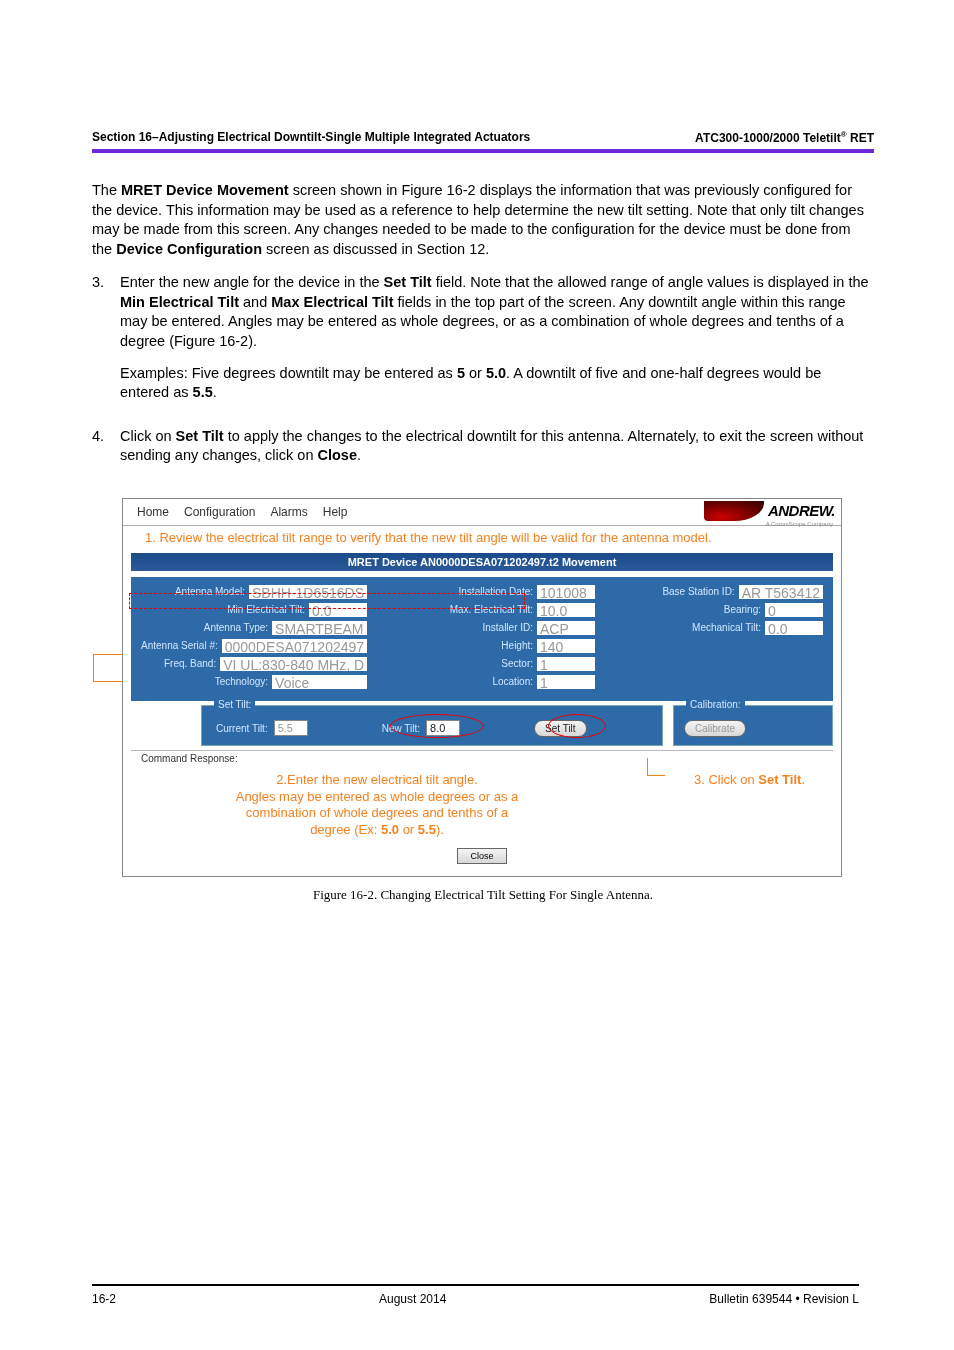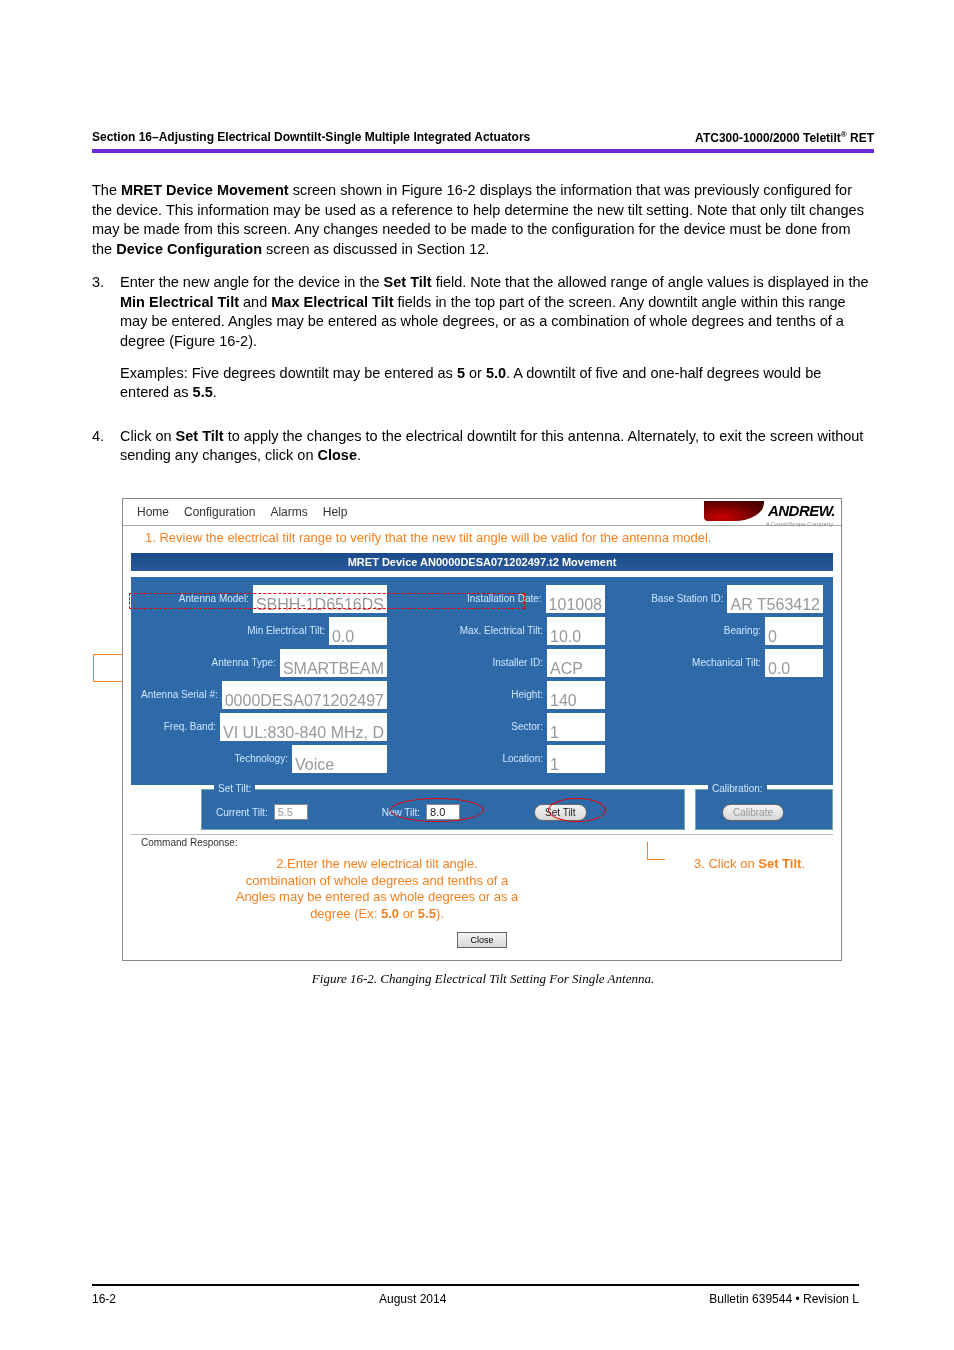--- a/index.html
+++ b/index.html
@@ -23,42 +23,42 @@
   .logo-swoosh { width:60px; height:20px; background: radial-gradient(ellipse at 30% 80%, #c00 0%, #600 60%, #300 100%); border-radius: 0 0 30px 4px / 0 0 18px 4px; }
   .logo-text { font-family: Arial Black, Arial, sans-serif; font-weight:900; font-style:italic; font-size:15px; letter-spacing:-0.5px; color:#000;}
   .logo-sub { position:absolute; right:2px; top:20px; font-size:6px; color:#888;}
   .anno-orange { color:#f58220; font-size:13px; line-height:1.3; }
   .anno1 { padding: 4px 10px 6px 22px; }
   .blue-title-bar { background: linear-gradient(#1a4a8a,#2a5a9a); color:#fff; font-size:11px; font-weight:bold; text-align:center; padding:3px; margin: 0 8px;}
   .info-panel { background:#2f6aa8; margin: 6px 8px 4px 8px; padding: 8px 10px 12px 10px; font-size:10px; color:#cfe6ff; position:relative;}
   .info-grid { display:grid; grid-template-columns: 1fr 1fr 1fr; gap: 4px 10px; }
   .info-cell { display:flex; align-items:center; gap:4px; white-space:nowrap;}
   .info-label { color:#cfe6ff; text-align:right; flex:1; font-size:10px;}
-  .info-val { background:#fff; color:#999; font-size:16px; padding:14px 3px; min-width:58px; height:14px; line-height:12px; overflow:hidden;}
+  .info-val { background:#fff; color:#999; font-size:14px; padding:2px 3px; min-width:58px; height:14px; line-height:12px; overflow:hidden;}
   .info-val.wide { min-width:95px;}
   .red-dash { position:absolute; border:1.5px dashed #e00; pointer-events:none;}
   .set-tilt-row { display:flex; align-items:flex-start; margin: 4px 8px; gap: 10px;}
   .fieldset { position:relative; border:1px solid #7aa; padding: 14px 14px 8px 14px; font-size:10px; color:#cfe6ff; background:#2f6aa8; flex:1;}
-  .fieldset-no-bg { flex:none; width:138px; padding: 14px 10px 8px 26px;}
+  .fieldset-no-bg { flex:none; width:160px; padding: 14px 10px 8px 10px;}
   .fieldset .legend { position:absolute; top:-7px; left:12px; background:#2f6aa8; padding:0 4px; color:#cfe6ff; font-size:10px;}
   .tilt-row { display:flex; align-items:center; justify-content:flex-start; gap: 14px;}
   .tilt-pair { display:flex; align-items:center; gap:6px; color:#cfe6ff;}
   .tilt-input { background:#fff; color:#222; font-size:11px; padding:1px 3px; width:34px; height:16px; border:1px solid #888;}
   .btn { background: linear-gradient(#f4f4f4,#d8d8d8); border:1px solid #666; border-radius:10px; font-size:10px; padding:2px 10px; color:#222; cursor:pointer;}
   .btn.disabled { color:#999; cursor:default;}
   .new-tilt-oval { position:absolute; border:1.5px solid #e00; border-radius:50%; width:94px; height:24px; pointer-events:none;}
   .set-tilt-oval { position:absolute; border:1.5px solid #e00; border-radius:50%; width:58px; height:24px; pointer-events:none;}
   .cmd-resp { font-size:10px; color:#333; padding:2px 10px; border-top:1px solid #bbb; margin:0 8px;}
   .anno-bottom-wrap { position:relative; padding: 6px 10px 2px 10px;}
   .anno2 { color:#f58220; font-size:13px; text-align:center; width: 400px; margin-left:44px; line-height:1.3;}
   .anno3 { position:absolute; right:36px; top:6px; color:#f58220; font-size:13px;}
   .anno3-line { position:absolute; right:176px; top:-8px; width:18px; height:18px; border-left:1.5px solid #f58220; border-bottom:1.5px solid #f58220;}
   .close-row { text-align:center; margin-top:6px;}
   .btn-close { background: linear-gradient(#f4f4f4,#d8d8d8); border:1px solid #666; font-size:9px; padding:2px 12px; cursor:pointer;}
-  .fig-caption { text-align:center; font-style:italic; font-size:13px; margin-top:10px; font-family: Georgia, 'Times New Roman', serif;}
+  .fig-caption { text-align:center; font-size:13px; margin-top:10px; font-family: Georgia, 'Times New Roman', serif;}
   .footer { position:absolute; left:92px; right:95px; bottom:44px; border-top:2px solid #000; padding-top:6px; font-size:12px; display:flex; justify-content:space-between;}
 </style>
 </head>
 <body>
 
 <div class="page">
   <div class="header-line">
     <span>Section 16–Adjusting Electrical Downtilt-Single Multiple Integrated Actuators</span>
     <span><span>ATC300-1000/2000 Teletilt</span><sup>®</sup><span> RET</span></span>
   </div>
@@ -204,22 +204,22 @@
         <button class="btn disabled">Calibrate</button>
       </div>
     </div>
 
     <div class="cmd-resp">Command Response:</div>
 
     <div class="anno-bottom-wrap">
       <div class="anno3-line"></div>
       <div class="anno2">
         <div>2.Enter the new electrical tilt angle.</div>
+        <div>Angles may be entered as whole degrees or as a</div>
         <div>combination of whole degrees and tenths of a</div>
-        <div>Angles may be entered as whole degrees or as a</div>
         <div><span>degree (Ex: </span><b>5.0</b><span> or </span><b>5.5</b><span>).</span></div>
       </div>
       <div class="anno3">
         <span>3. Click on </span><b>Set Tilt</b><span>.</span>
       </div>
       <div class="close-row">
         <button class="btn-close">Close</button>
       </div>
     </div>
   </div>

